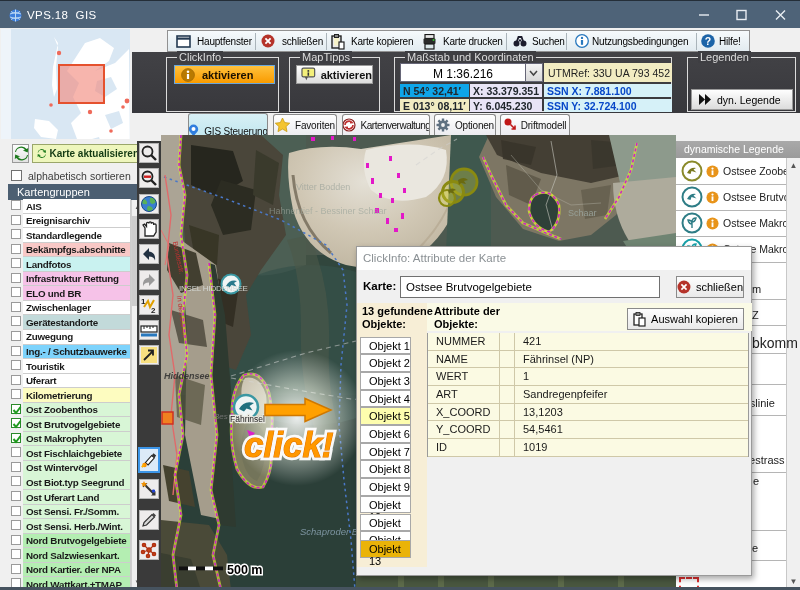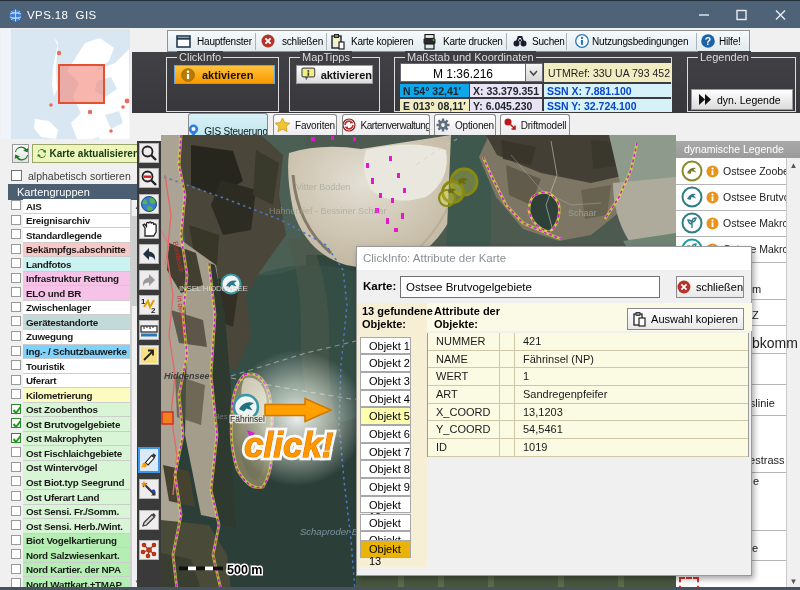--- a/index.html
+++ b/index.html
@@ -241,21 +241,21 @@
       <div class="lprow" style="top:319.90000000000003px;background:#d8f6d6">Ost Wintervögel</div>
       <div class="cbx" style="top:320.90000000000003px"></div>
       <div class="lprow" style="top:334.45px;background:#d8f6d6">Ost Biot.typ Seegrund</div>
       <div class="cbx" style="top:335.45px"></div>
       <div class="lprow" style="top:349px;background:#d8f6d6">Ost Uferart Land</div>
       <div class="cbx" style="top:350px"></div>
       <div class="lprow" style="top:363.55px;background:#d8f6d6">Ost Sensi. Fr./Somm.</div>
       <div class="cbx" style="top:364.55px"></div>
       <div class="lprow" style="top:378.1px;background:#d8f6d6">Ost Sensi. Herb./Wint.</div>
       <div class="cbx" style="top:379.1px"></div>
-      <div class="lprow" style="top:392.65000000000003px;background:#b4eeb2">Biot Vogelkartierung</div>
+      <div class="lprow" style="top:392.65000000000003px;background:#b4eeb2">Nord Brutvogelgebiete</div>
       <div class="cbx" style="top:393.65000000000003px"></div>
       <div class="lprow" style="top:407.20000000000005px;background:#b4eeb2">Nord Salzwiesenkart.</div>
       <div class="cbx" style="top:408.20000000000005px"></div>
       <div class="lprow" style="top:421.75px;background:#b4eeb2">Nord Kartier. der NPA</div>
       <div class="cbx" style="top:422.75px"></div>
       <div class="lprow" style="top:436.3px;background:#b4eeb2">Nord Wattkart.+TMAP</div>
       <div class="cbx" style="top:437.3px"></div>
     </div>
 
  <div class="abs" style="left:123px;top:59px;width:13px;height:390px;background:#f0f0f0;border-left:1px solid #d0d0d0">

